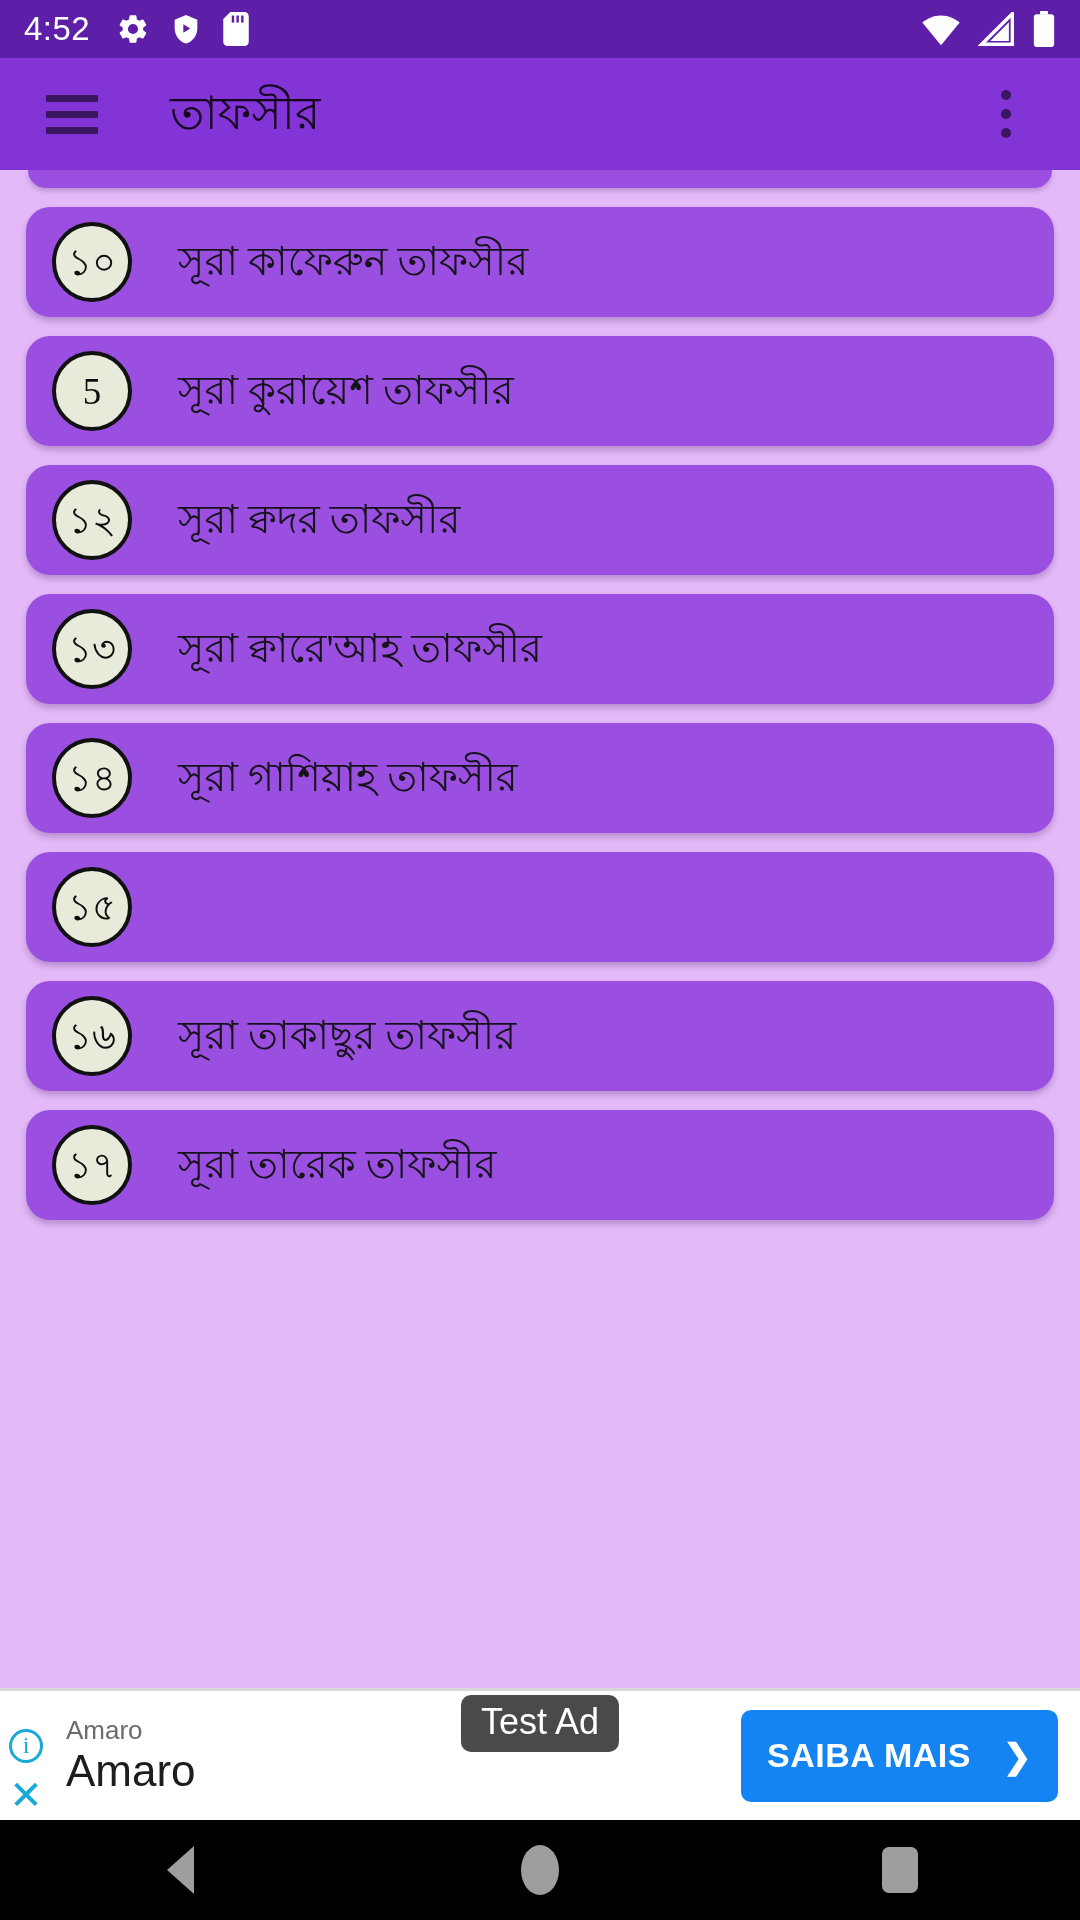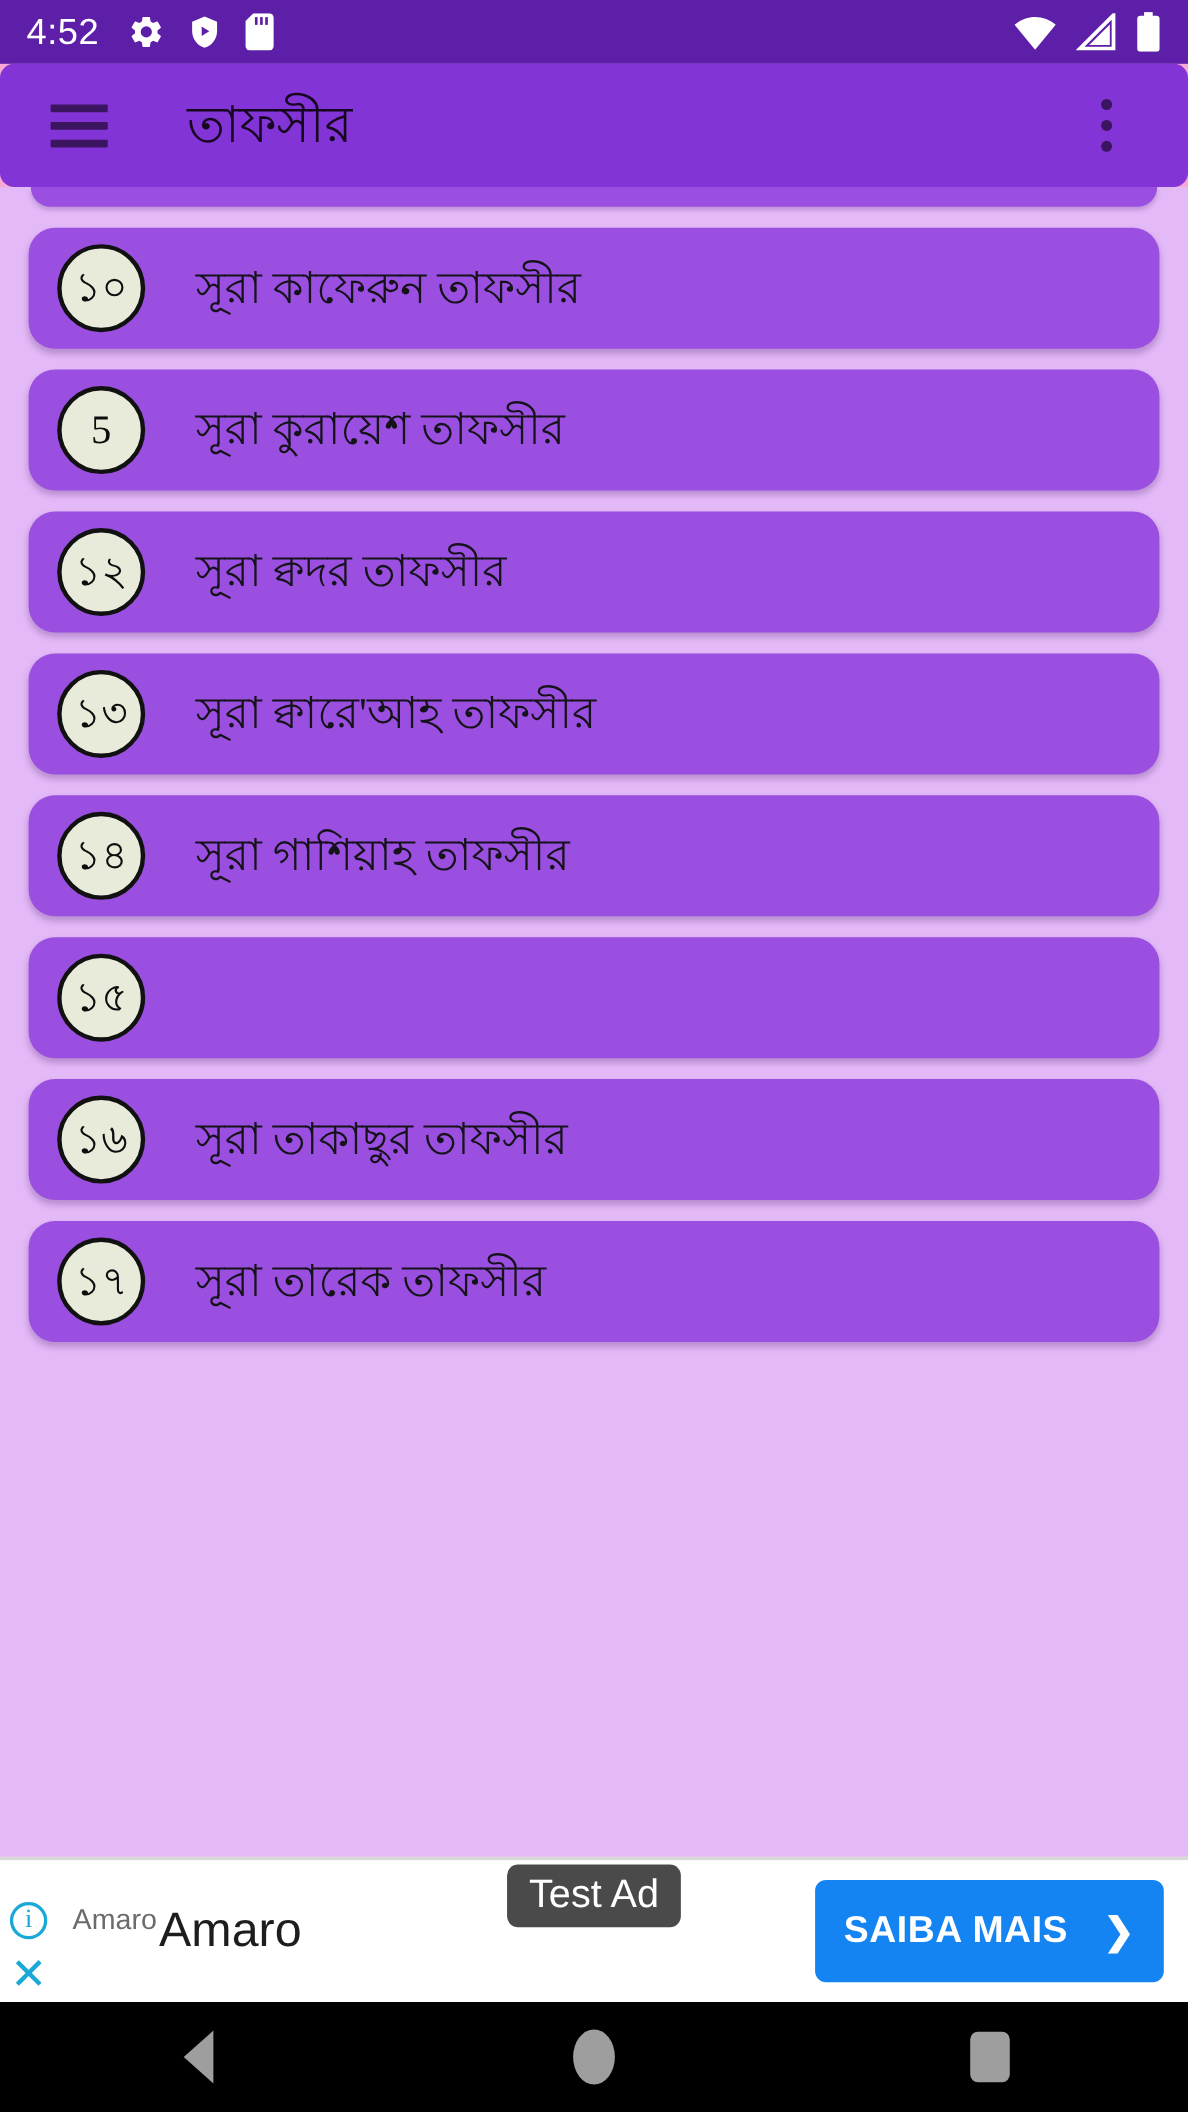--- a/index.html
+++ b/index.html
@@ -53,21 +53,20 @@
   
   #app-bar {
     height: 112px;
     background: #8334d6;
     display: flex;
     align-items: center;
     padding: 0 28px;
     flex: 0 0 auto;
     position: relative;
     z-index: 5;
-    border-radius: 13px;
   }
   #menu-button {
     width: 72px;
     height: 72px;
     display: flex;
     flex-direction: column;
     justify-content: center;
     align-items: center;
     gap: 9px;
     cursor: pointer;
@@ -195,21 +194,21 @@
   #ad-close-icon {
     color: #1aa9d6;
     font-size: 40px;
     line-height: 0.7;
     cursor: pointer;
     font-weight: 400;
   }
   #ad-text {
     margin-left: 14px;
     display: flex;
-    flex-direction: row;
+    flex-direction: column;
     justify-content: center;
     gap: 2px;
   }
   #ad-advertiser {
     font-size: 26px;
     color: #6b6b6b;
     line-height: 1.1;
   }
   #ad-headline {
     font-size: 44px;

